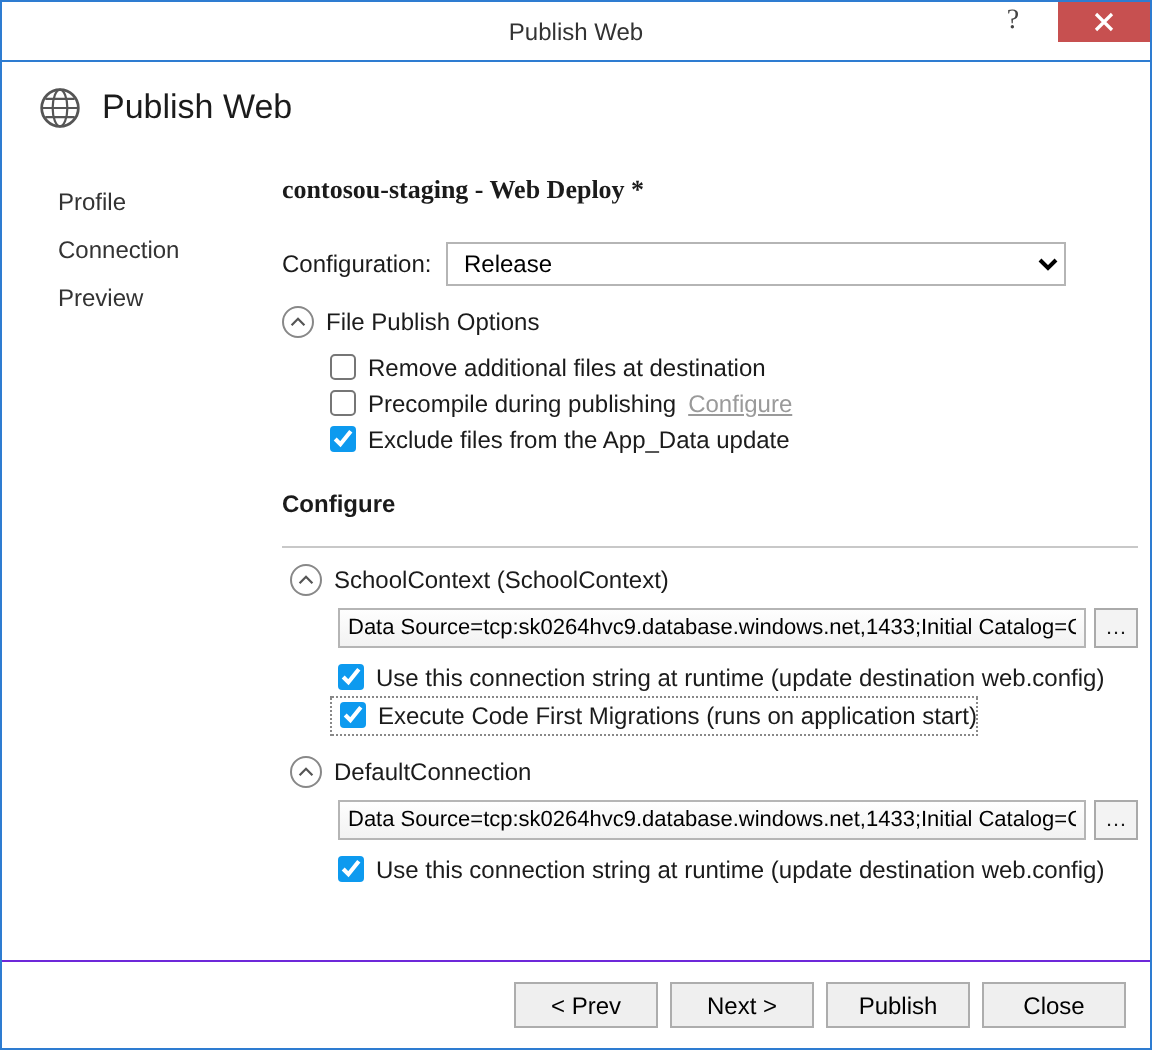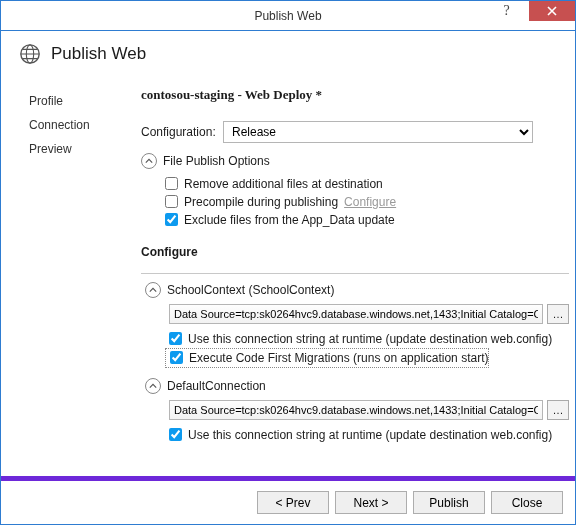--- a/index.html
+++ b/index.html
@@ -102,21 +102,21 @@
     background: linear-gradient(#fefefe,#f2f2f2);
   }
   .ell-btn {
     width: 22px; height: 20px; border: 1px solid #aaa; background: #f3f3f3;
     display: inline-flex; align-items: center; justify-content: center;
     font-size: 11px;
   }
   .link { color: #0a5ab0; text-decoration: underline; cursor: pointer; }
   .checkrow.tight { padding-top: 2px; padding-bottom: 2px; }
   .footer {
-    border-top: 5px solid #6d28d9;
+    border-top: 1px solid #6d28d9;
     padding: 10px 12px; display: flex; justify-content: flex-end; gap: 6px;
     background: #fff;
   }
   .btn {
     min-width: 72px; height: 23px; border: 1px solid #adadad;
     background: #efefef; font-family: inherit; font-size: 12px;
     display: inline-flex; align-items: center; justify-content: center;
     padding: 0 10px;
   }
   .globe-icon { width: 22px; height: 22px; }

